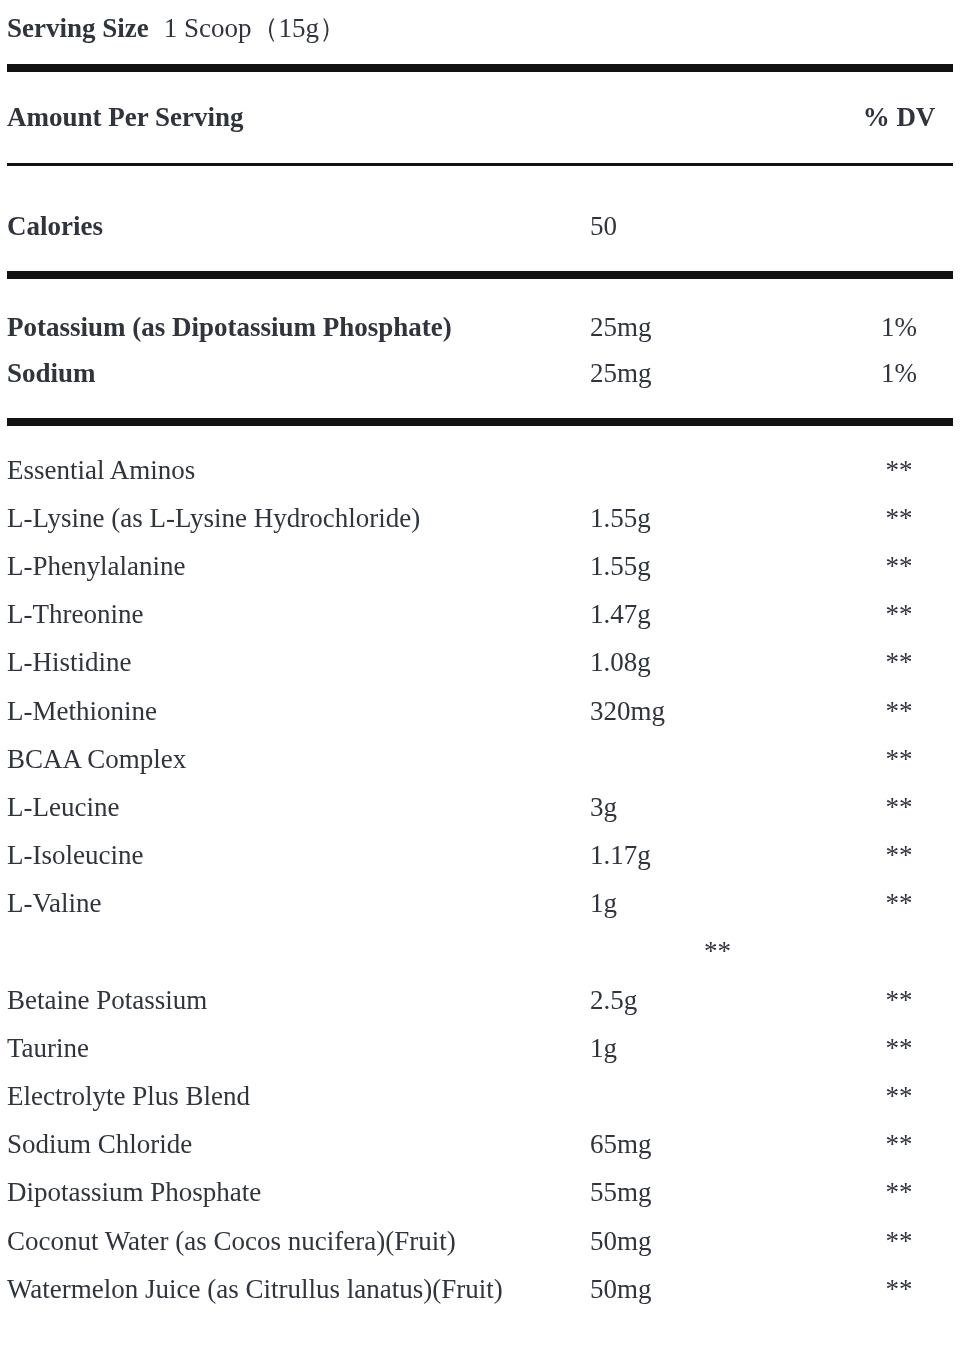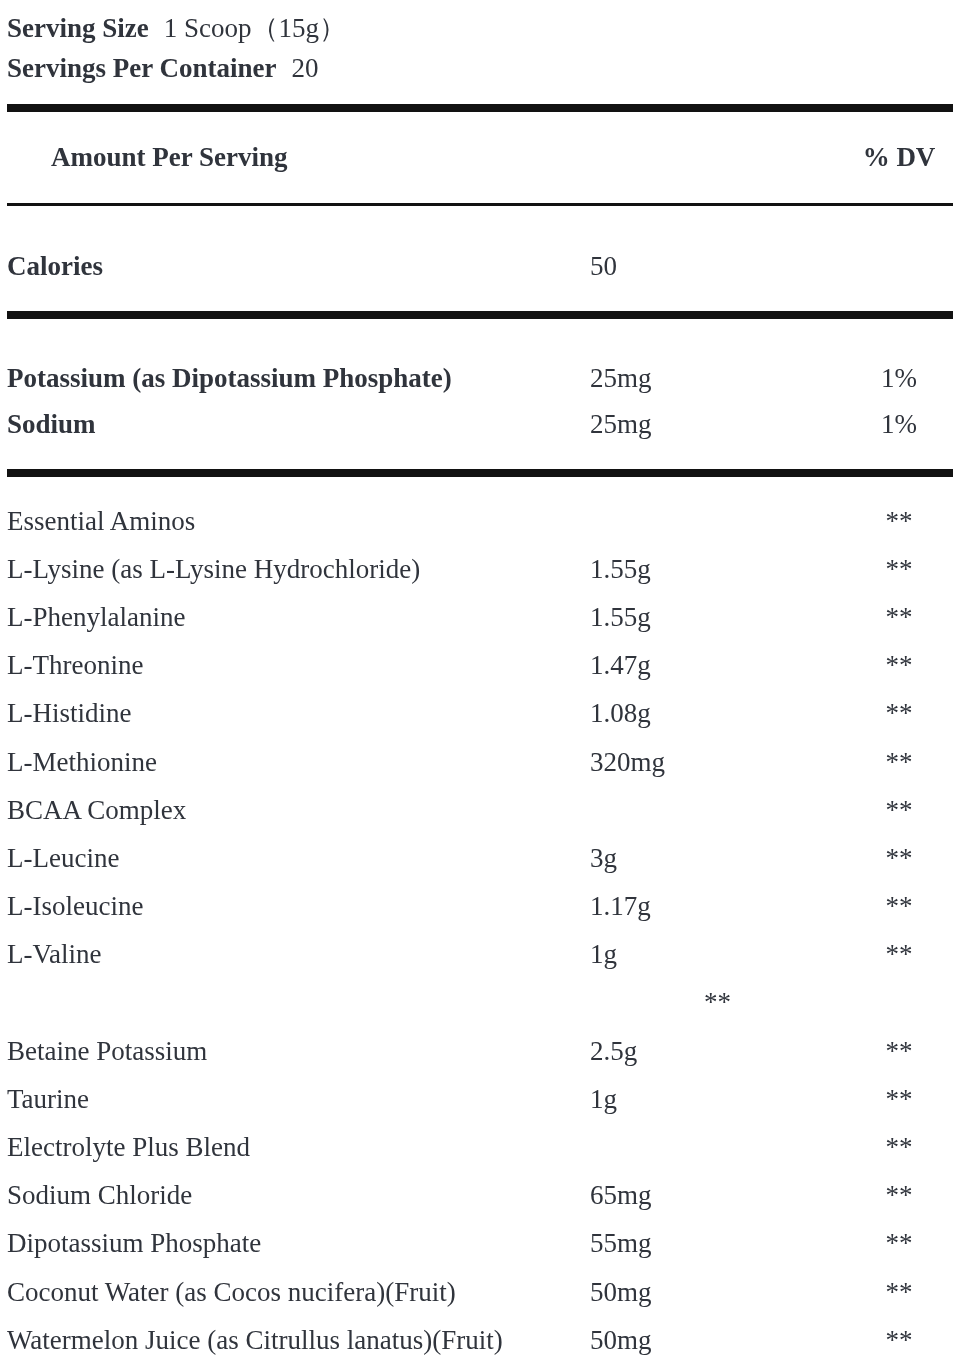--- a/index.html
+++ b/index.html
@@ -30,42 +30,39 @@
   .rule.thin{height:3px;}
   .rule.r1{margin-top:16px;}
   .row{
     display:grid;
     grid-template-columns:1fr 255px 108px;
     align-items:center;
   }
   .row .label{text-align:left;}
   .row .amount{text-align:left;}
   .row .dv{text-align:center;}
-  .headrow{height:91px;margin-left:44px;}
+  .headrow{height:91px;}
   .headrow .dv{text-align:center;}
   .calrow{height:90px;margin-top:15px;}
-  .section.minerals{padding:36px 0 22px 0;}
+  .section.minerals{padding:25px 0 22px 0;}
   .minerals .row{height:46px;}
   .minerals .row .label{font-weight:700;}
   .section.ingredients{padding:20px 0 28px 0;}
   .ingredients .row{height:48.2px;}
   .bold-row .label{font-weight:400;}
 </style>
 </head>
 <body>
 
 <div class="sheet">
 
   <div class="topline">
     <span class="b">Serving Size</span><span class="val">1 Scoop（15g）</span>
   </div>
 
-  <div class="topline">
-    <span class="b">Servings Per Container</span><span class="val">20</span>
-  </div>
 
   <div class="rule thick r1"></div>
 
   <div class="row headrow">
     <span class="label b">Amount Per Serving</span>
     <span class="amount"></span>
     <span class="dv b">% DV</span>
   </div>
 
   <div class="rule thin"></div>

